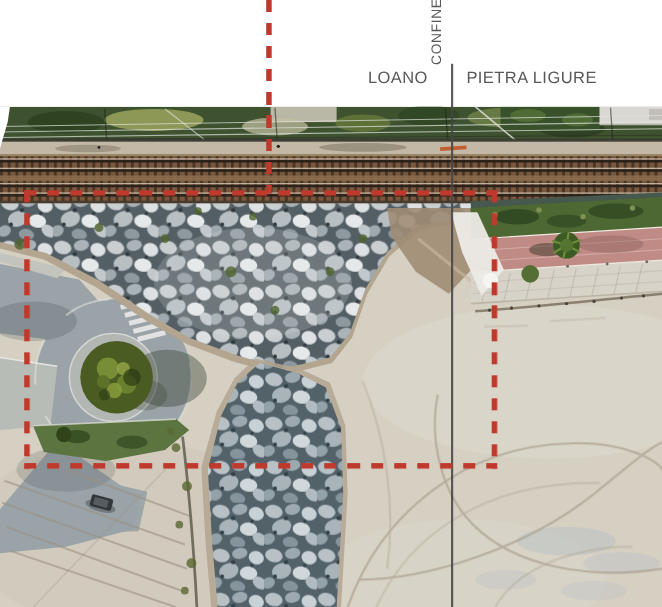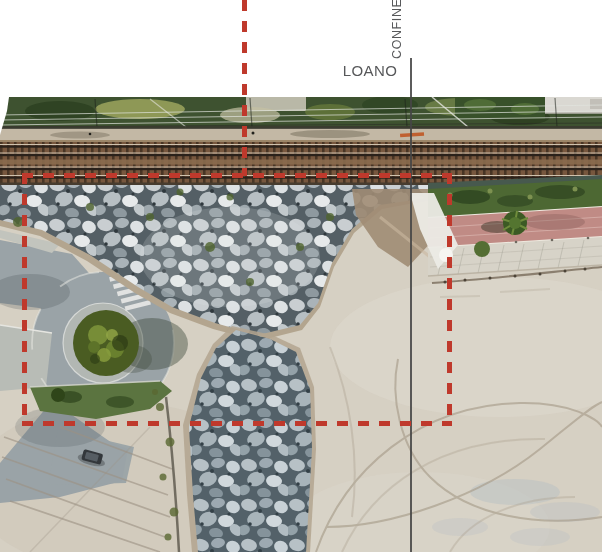--- a/index.html
+++ b/index.html
@@ -8,21 +8,21 @@
     overflow:hidden;font-family:"Liberation Sans",sans-serif;
   }
   .photo{position:absolute;left:0;top:97px;width:602px;height:455px;}
   
   .dash-v{position:absolute;width:5px;background:repeating-linear-gradient(180deg,var(--accent) 0 11px,transparent 11px 21px);}
   .dash-h{position:absolute;height:5px;background:repeating-linear-gradient(90deg,var(--accent) 0 11px,transparent 11px 21px);}
   
   .boundary-line{position:absolute;left:410px;top:58px;width:1.5px;height:494px;background:rgba(70,70,70,.88);}
   
   .lbl{position:absolute;color:var(--label);font-size:15px;letter-spacing:.4px;white-space:nowrap;}
-  .lbl-loano{left:335px;top:62px;width:70px;text-align:center;}
+  .lbl-loano{left:319px;top:62px;width:70px;text-align:right;}
   .lbl-pietra{left:424px;top:62px;}
   .lbl-confine{
     position:absolute;left:390px;top:3px;height:56px;
     writing-mode:vertical-rl;transform:rotate(180deg);
     color:var(--label);font-size:12.5px;letter-spacing:.6px;
   }
 </style>
 </head>
 <body>
 
@@ -281,14 +281,15 @@
   <div class="boundary-line"></div>
 
   <div class="dash-v" style="left:242px;top:0;height:176px;"></div>
   <div class="dash-h" style="left:22px;top:173px;width:430px;"></div>
   <div class="dash-v" style="left:22px;top:173px;height:253px;"></div>
   <div class="dash-v" style="left:447px;top:173px;height:253px;"></div>
   <div class="dash-h" style="left:22px;top:421px;width:430px;"></div>
 
   <div class="lbl-confine">CONFINE</div>
   <div class="lbl lbl-loano">LOANO</div>
+  <div class="lbl lbl-pietra">PIETRA LIGURE</div>
 
 </div>
 
 </body></html>

